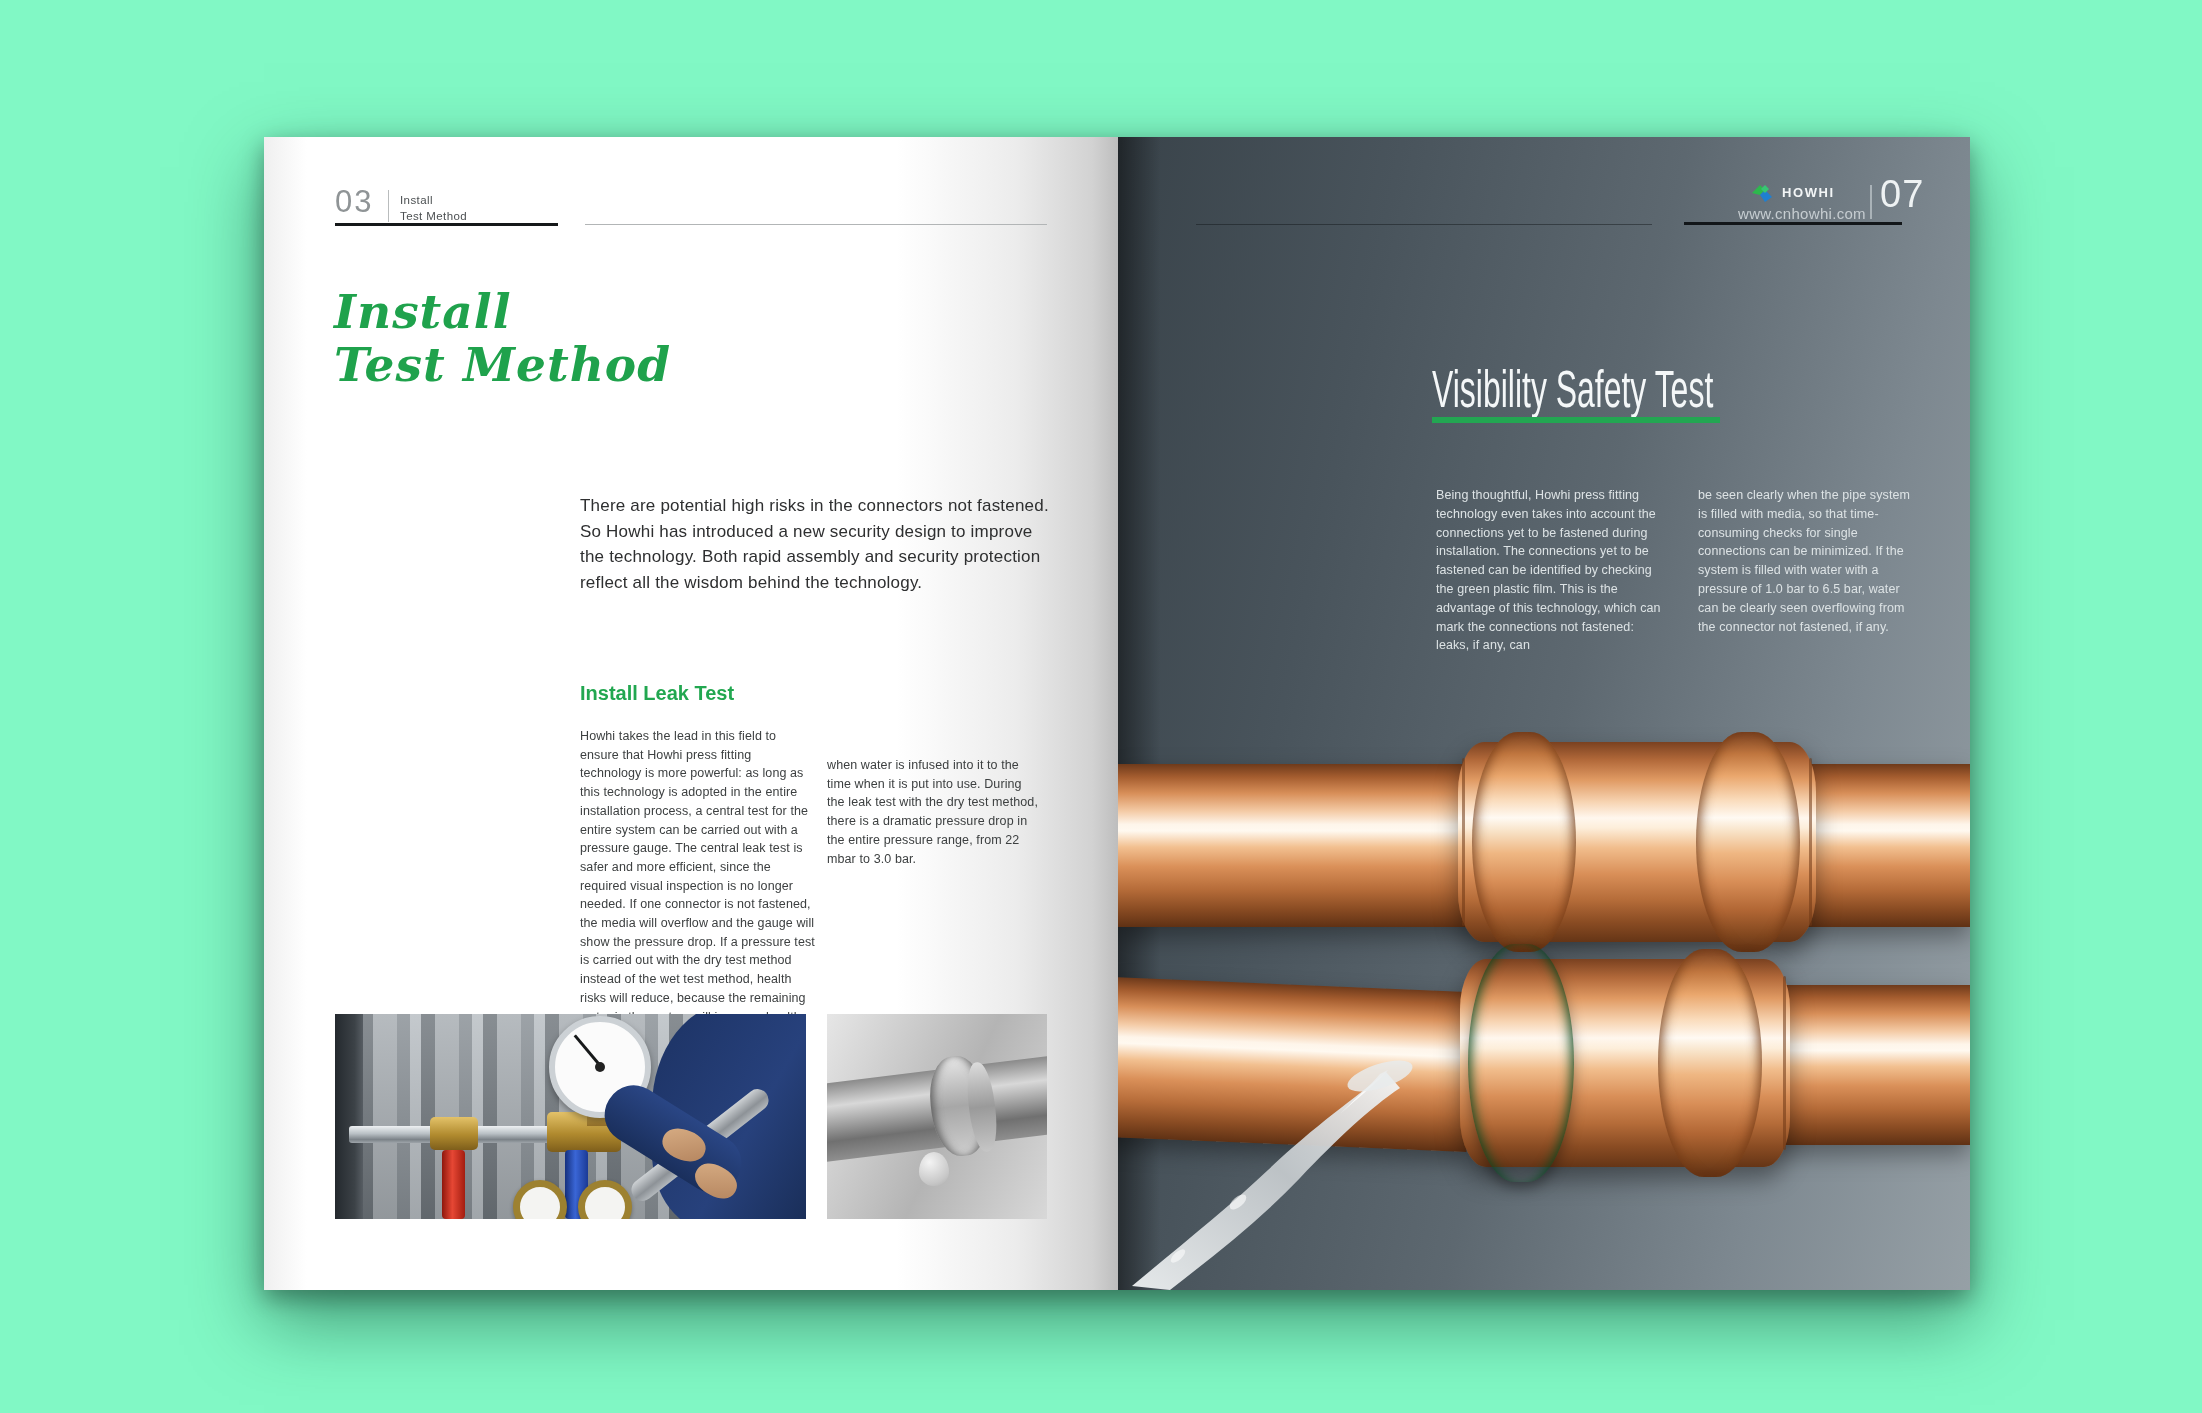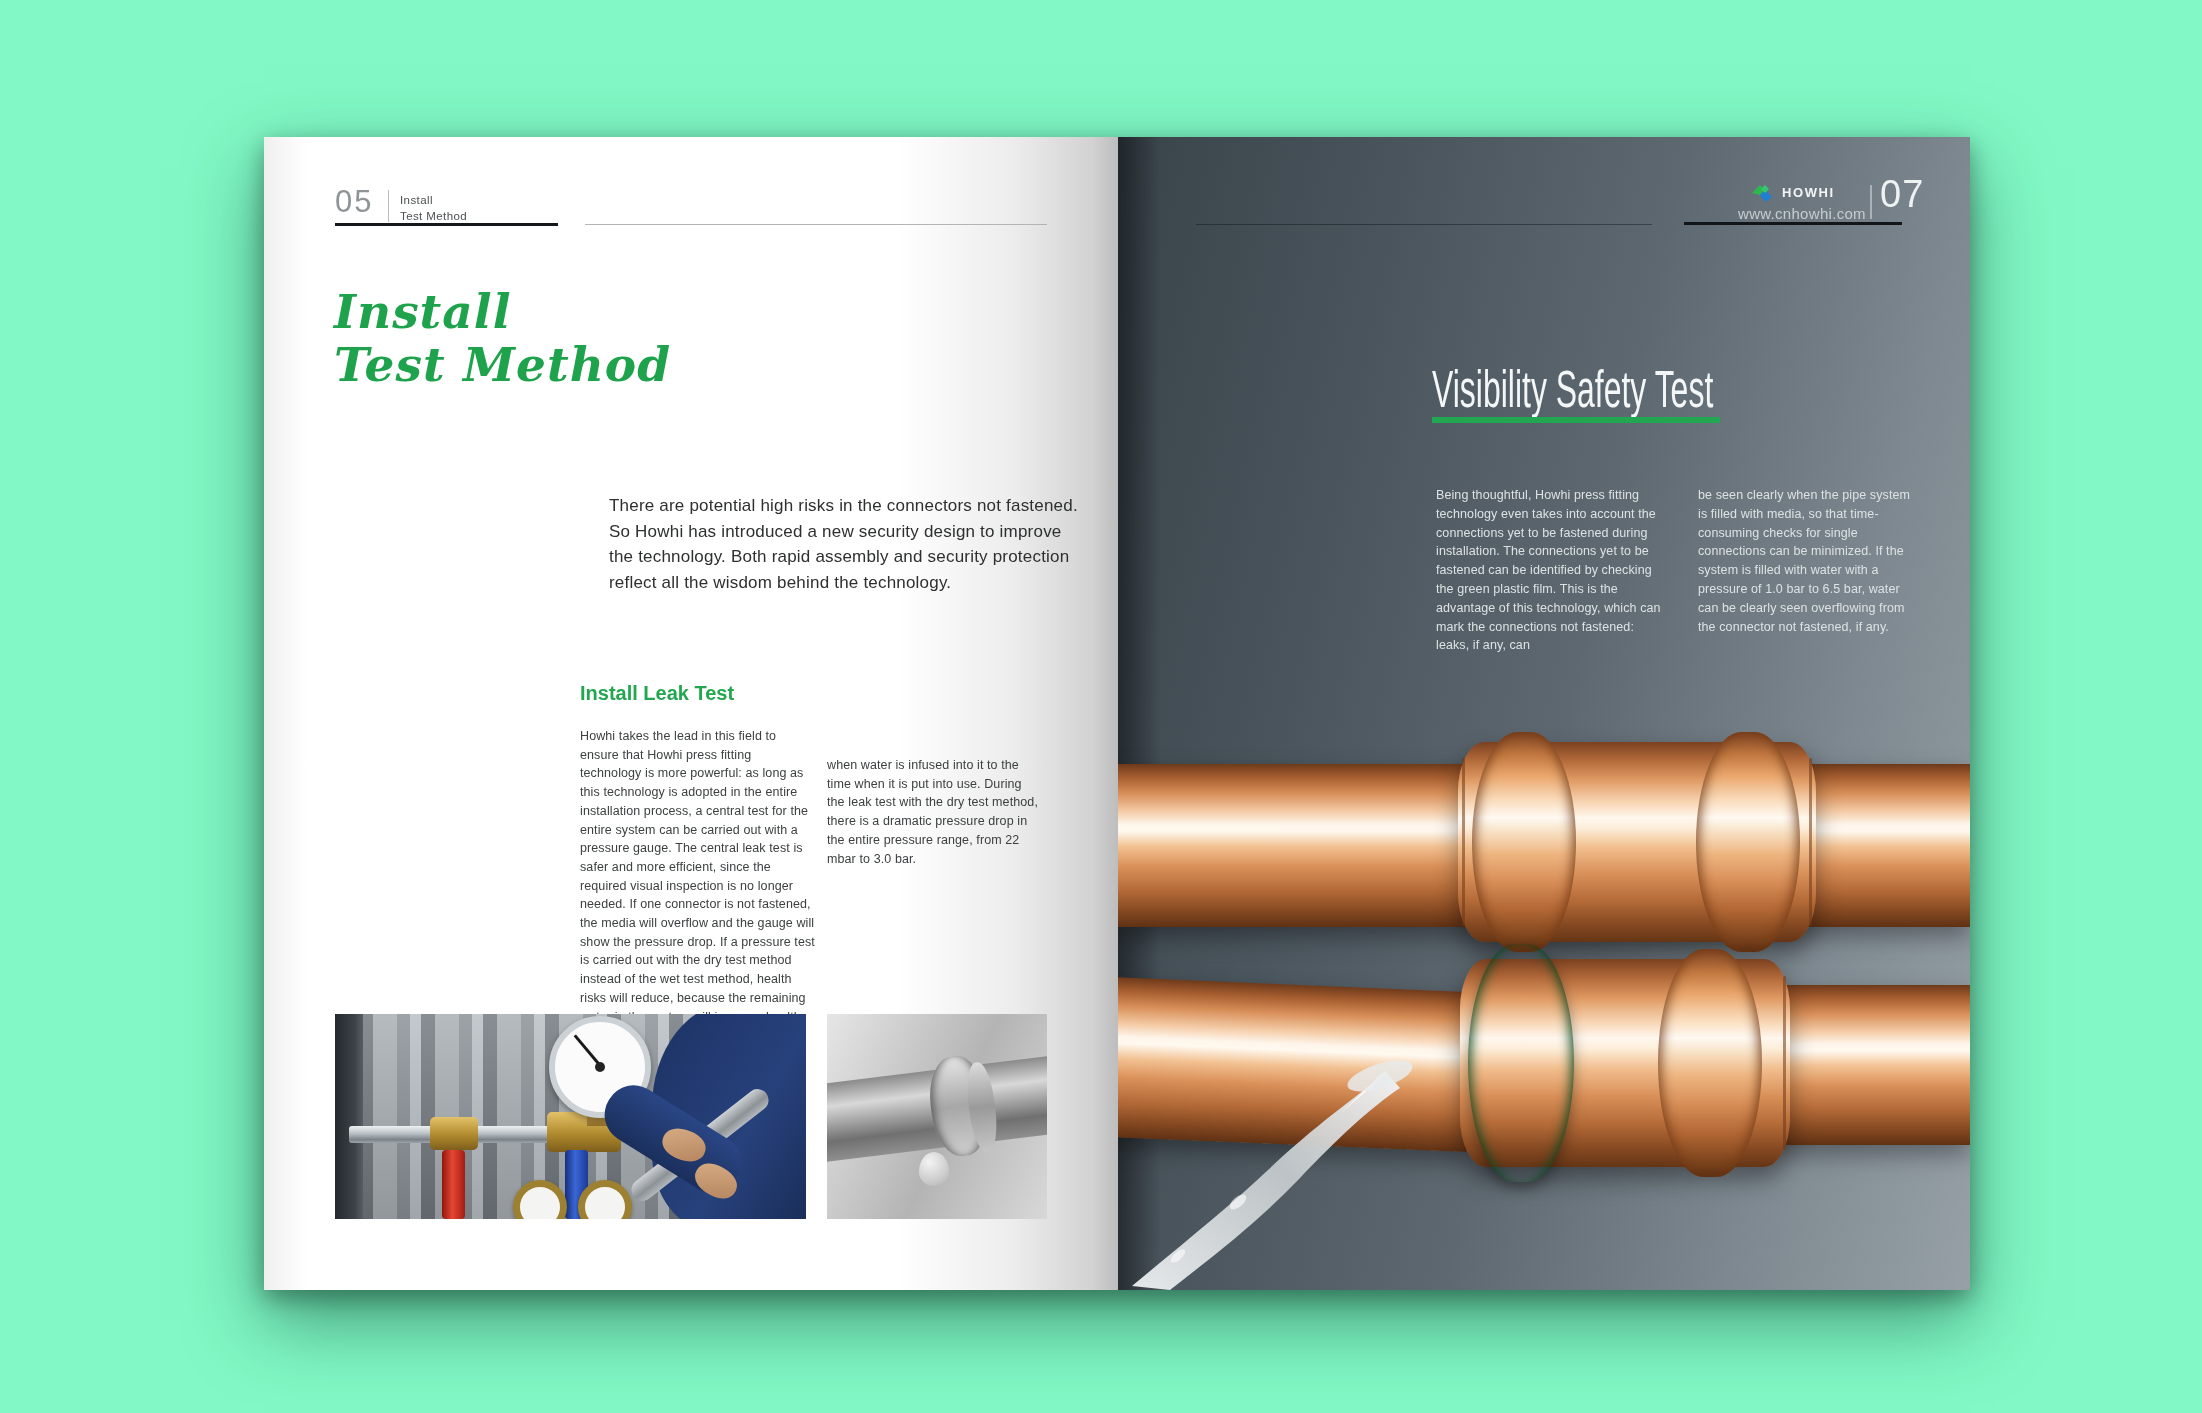--- a/index.html
+++ b/index.html
@@ -18,21 +18,21 @@
   .hdr-divider-l { position:absolute; left:124px; top:53px; width:1px; height:32px; background:#b9bcbd; }
   .hdr-label { position:absolute; left:136px; top:55px; font-size:11.5px; line-height:1.4;
     color:#4c5052; letter-spacing:.4px; }
   .rule-black-l { position:absolute; left:71px; top:86px; width:223px; height:3px; background:#15181a; }
   .rule-gray-l  { position:absolute; left:321px; top:87px; width:462px; height:1px; background:#b2b5b6; }
 
   .title-main { position:absolute; left:70px; top:148px; font-family:"DejaVu Serif", serif;
     font-style:italic; font-weight:bold; font-size:47px; line-height:53px; color:#1fa24c; letter-spacing:1px; }
 
   .intro { position:absolute; left:316px; top:356px; width:472px; font-size:17px; line-height:25.5px;
-    color:#2e2f30; letter-spacing:.2px;margin-left:29px; }
+    color:#2e2f30; letter-spacing:.2px; }
 
   .section-heading { position:absolute; left:316px; top:545px; font-size:20px; font-weight:bold; color:#22a750; }
 
   .col { position:absolute; top:590px; font-size:12.5px; line-height:18.7px; color:#3d4041; letter-spacing:.1px; }
   .col-1 { left:316px; width:236px; }
   .col-2 { left:563px; width:215px;margin-top:29px; }
 
   
   .photo1 { position:absolute; left:71px; top:877px; width:471px; height:205px; overflow:hidden;
     background:repeating-linear-gradient(90deg,#878e94 0 13px,#b7bdc2 13px 24px,#6e757b 24px 38px,#a6acb1 38px 62px);}
@@ -128,21 +128,21 @@
   .seam { position:absolute; top:8%; height:84%; width:3px; background:rgba(110,55,20,.55); border-radius:2px; }
 
   .water-svg { position:absolute; left:0; top:905px; width:340px; height:248px; }
 </style>
 </head>
 <body>
 
 <div class="spread">
 
   <div class="page-left">
-    <div class="pn-left">05</div>
+    <div class="pn-left">03</div>
     <div class="hdr-divider-l"></div>
     <div class="hdr-label">
       <div>Install</div>
       <div>Test Method</div>
     </div>
     <div class="rule-black-l"></div>
     <div class="rule-gray-l"></div>
 
     <div class="title-main">
       <div>Install</div>

